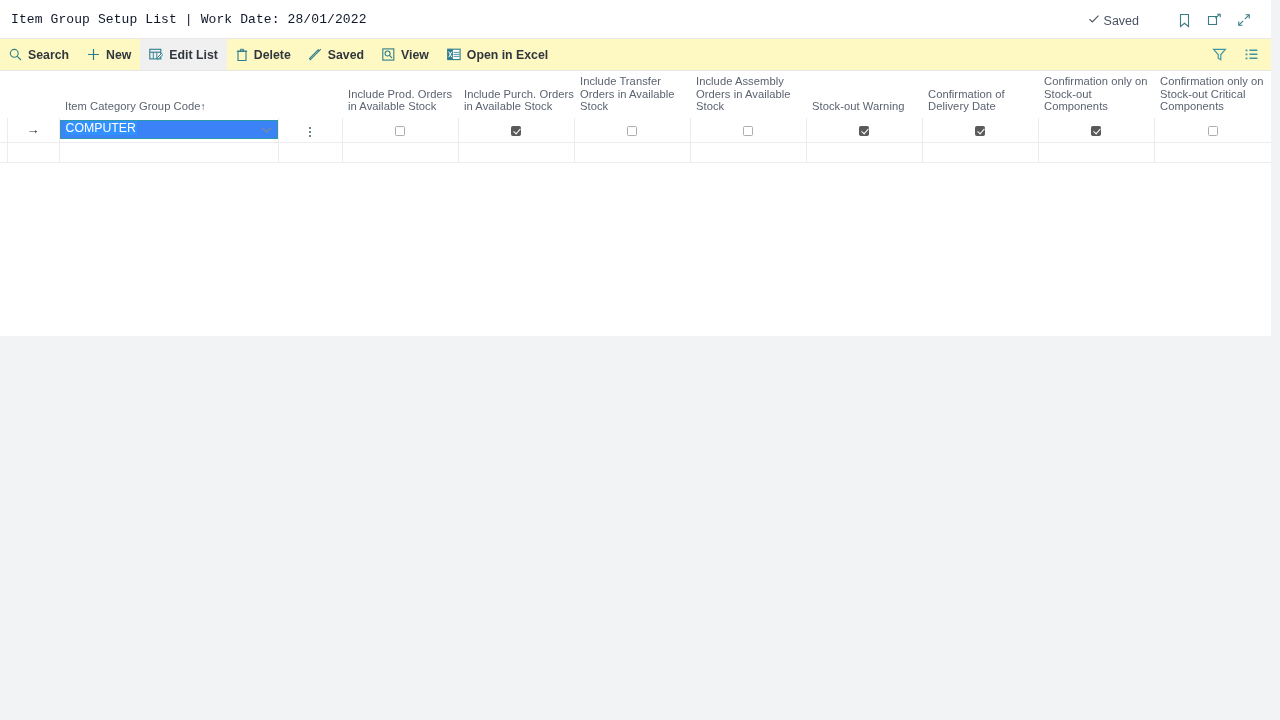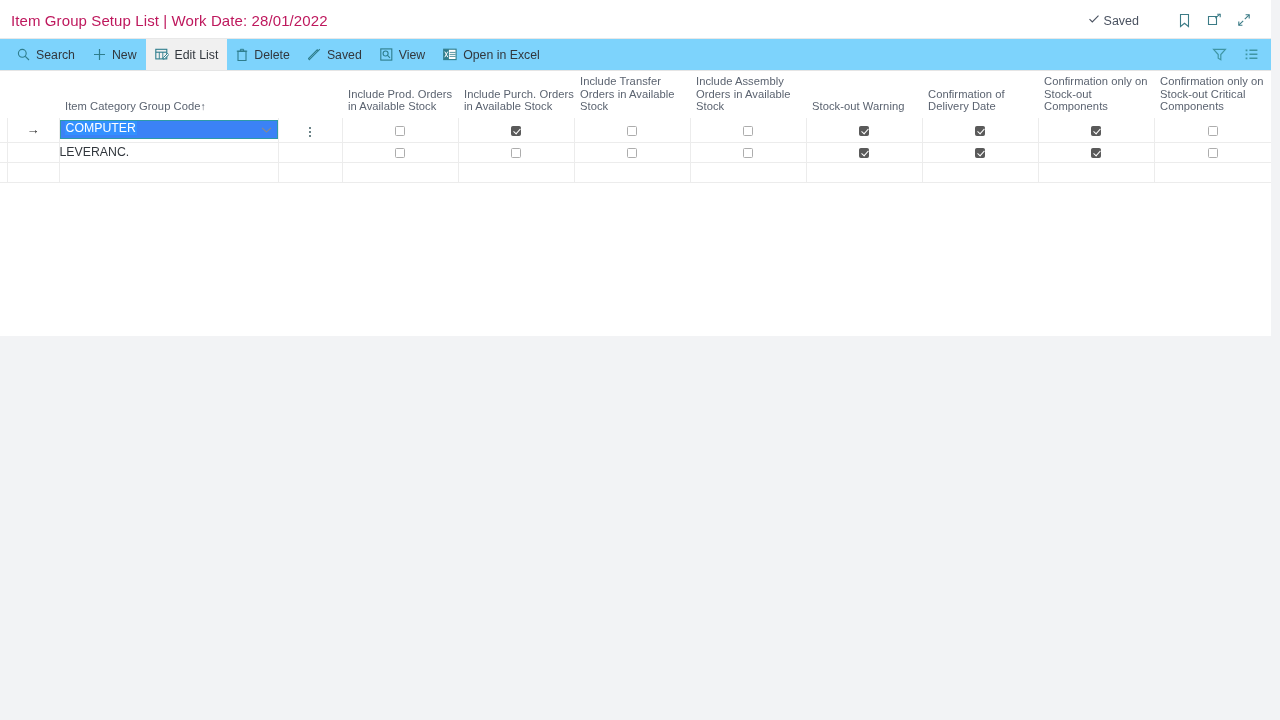--- a/index.html
+++ b/index.html
@@ -26,24 +26,25 @@
   .titlebar {
     position: relative;
     height: 38px;
     background: #ffffff;
     border-bottom: 1px solid #e8e8e8;
   }
   .title-text {
     position: absolute;
     left: 11px;
     top: 12px;
-    font-size: 15px;
-    color: #be185d;
+    font-size: 13px;
+    color: #0f172a;
     letter-spacing: 0.1px;
     white-space: nowrap;
+    font-family: Liberation Mono, monospace;
   }
   .title-right {
     position: absolute;
     right: 12px;
     top: 9px;
     display: flex;
     align-items: center;
     gap: 0px;
     height: 22px;
   }
@@ -63,25 +64,25 @@
     display: flex;
     align-items: center;
     justify-content: center;
     color: #3b7b86;
   }
 
   
   .toolbar {
     position: relative;
     height: 31px;
-    background: #7dd3fc;
+    background: #fef9c3;
     border-bottom: 1px solid #e5e5e5;
     display: flex;
     align-items: stretch;
-    padding-left: 8px;
+    font-weight: bold;
   }
   .tb-btn {
     display: flex;
     align-items: center;
     gap: 6px;
     padding: 0 9px;
     font-size: 12.3px;
     color: #32373d;
     white-space: nowrap;
     cursor: default;
@@ -434,34 +435,20 @@
           <td class="cell-check"><span class="cb"></span></td>
           <td class="cell-check"><span class="cb on"></span></td>
           <td class="cell-check"><span class="cb"></span></td>
           <td class="cell-check"><span class="cb"></span></td>
           <td class="cell-check"><span class="cb on"></span></td>
           <td class="cell-check"><span class="cb on"></span></td>
           <td class="cell-check"><span class="cb on"></span></td>
           <td class="cell-check"><span class="cb"></span></td>
         </tr>
 
-        <tr>
-          <td class="spacer-left"></td>
-          <td class="indicator"></td>
-          <td class="cell-text">LEVERANC.</td>
-          <td class="cell-menu"></td>
-          <td class="cell-check"><span class="cb"></span></td>
-          <td class="cell-check"><span class="cb"></span></td>
-          <td class="cell-check"><span class="cb"></span></td>
-          <td class="cell-check"><span class="cb"></span></td>
-          <td class="cell-check"><span class="cb on"></span></td>
-          <td class="cell-check"><span class="cb on"></span></td>
-          <td class="cell-check"><span class="cb on"></span></td>
-          <td class="cell-check"><span class="cb"></span></td>
-        </tr>
 
 
         <tr>
           <td class="spacer-left"></td>
           <td class="indicator"></td>
           <td class="cell-text"></td>
           <td class="cell-menu"></td>
           <td class="cell-check"></td>
           <td class="cell-check"></td>
           <td class="cell-check"></td>

